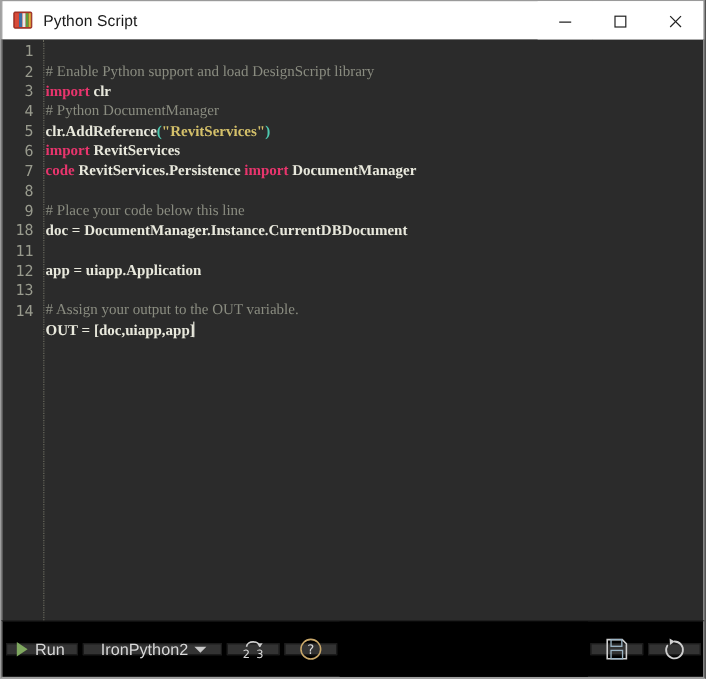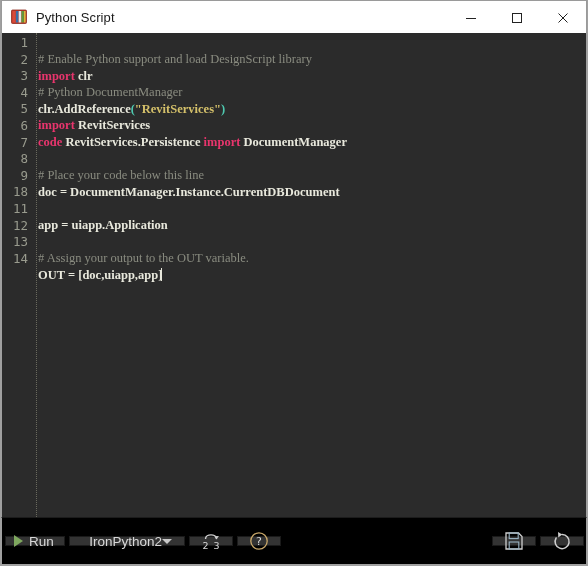--- a/index.html
+++ b/index.html
@@ -173,21 +173,21 @@
 
   .btn-run {
     width: 60px;
     margin-left: 3px;
     gap: 6px;
     padding-right: 4px;
   }
 
   .btn-engine {
     width: 116px;
-    justify-content: flex-end;
+    justify-content: space-between;
     padding: 0 12px 0 14px;
   }
 
   .btn-square { width: 44px; }
 
   .tb-spacer { flex: 1 1 auto; background: #000000; }
 
   .play-tri {
     width: 0; height: 0;
     border-left: 9px solid #7fa85f;

